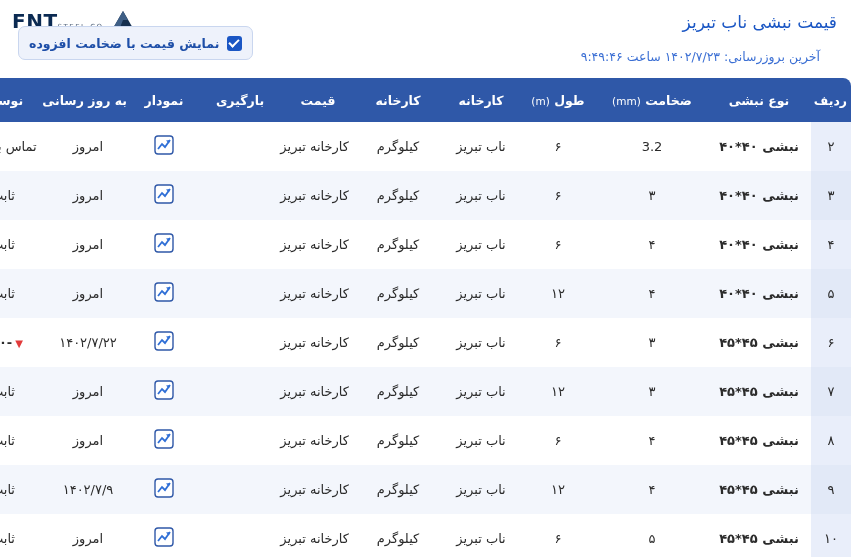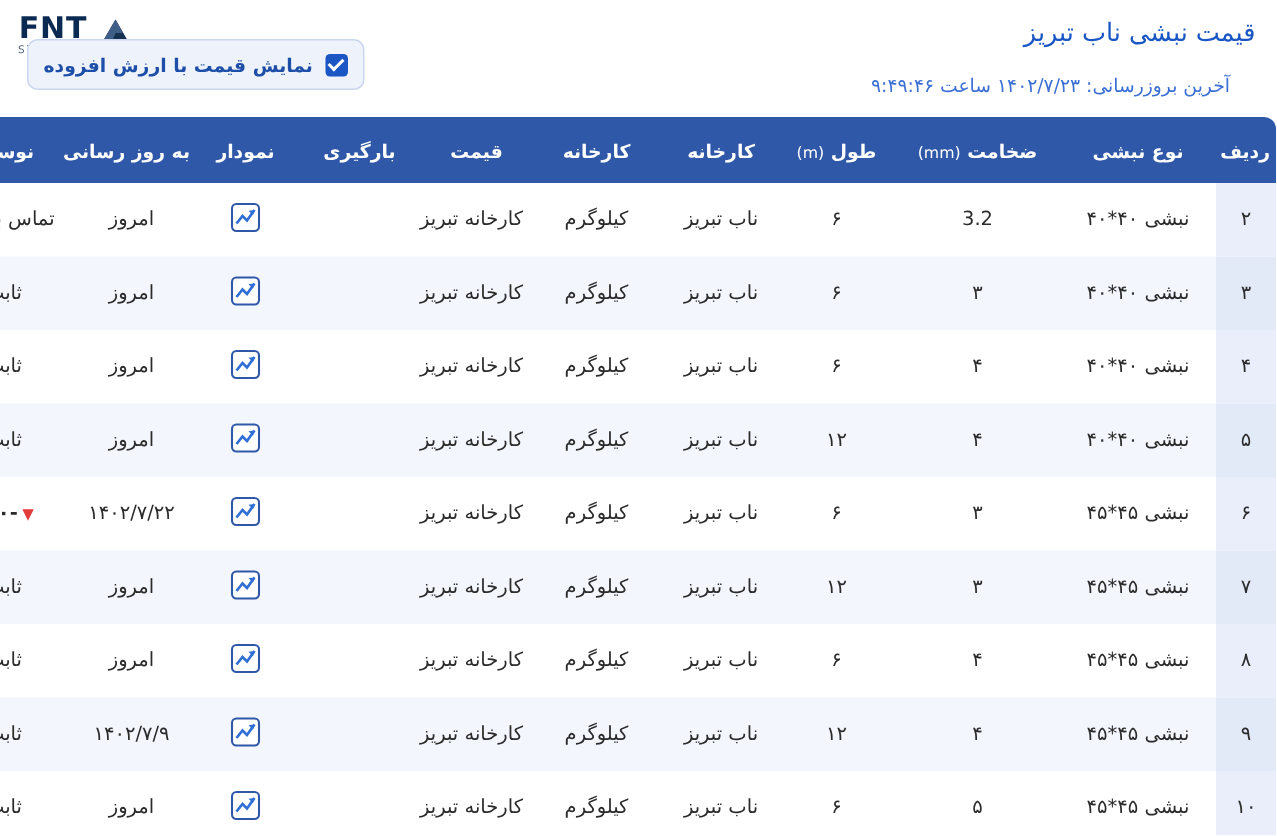--- a/index.html
+++ b/index.html
@@ -25,21 +25,21 @@
   .brand {
     position: absolute;
     top: 8px; left: 12px;
     display: flex;
     align-items: center;
     gap: 6px;
     direction: ltr;
   }
   .brand-text {
     display: flex;
-    flex-direction: column;
+    flex-direction: row;
     align-items: flex-end;
     line-height: 1;
   }
   .brand-name {
     font-size: 20px;
     font-weight: bold;
     color: #0b2a52;
     letter-spacing: 0.5px;
   }
   .brand-sub {
@@ -146,21 +146,21 @@
   tbody tr.even-row td { background: #f3f6fc; }
 
   td.col-idx {
     color: #6f7c91;
     font-size: 12px;
     background: #e9eefa !important;
   }
   tbody tr.even-row td.col-idx { background: #e2e9f7 !important; }
 
   td.col-name {
-    font-weight: normal;
+    font-weight: bold;
     color: #14325f;
     font-size: 13px;
   }
   td.col-change { font-size: 12.5px; }
   .chg-stable { color: #3d4a5c; }
   .chg-down { color: #e23b3b; font-weight: bold; }
   .chg-call { color: #3d4a5c; }
   .arrow-down {
     display: inline-block;
     margin-left: 3px;
@@ -212,21 +212,21 @@
       </span>
     </div>
 
     <div class="title-block">
       <h1 class="main-title">قیمت نبشی ناب تبریز</h1>
       <p class="update-line">آخرین بروزرسانی: ۱۴۰۲/۷/۲۳ ساعت ۹:۴۹:۴۶</p>
     </div>
 
     <div class="vat-toggle">
       <span class="vat-check"></span>
-      <span class="vat-label">نمایش قیمت با ارزش افزوده</span>
+      <span class="vat-label">نمایش قیمت با ضخامت افزوده</span>
     </div>
 
   </div>
 
   <div class="table-wrap">
     <table class="price-table">
       <colgroup>
         <col class="c-idx">
           <col class="c-name">
           <col class="c-thick">

